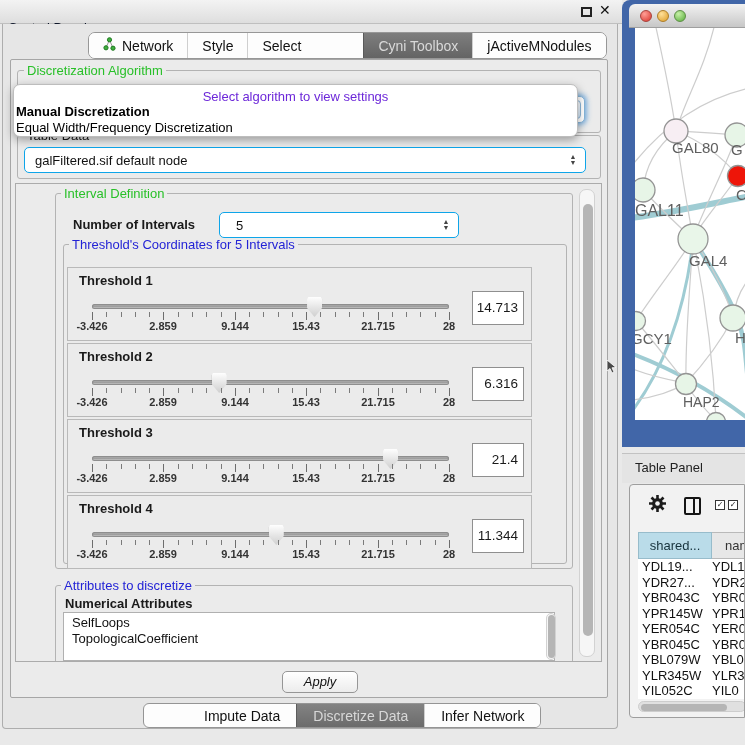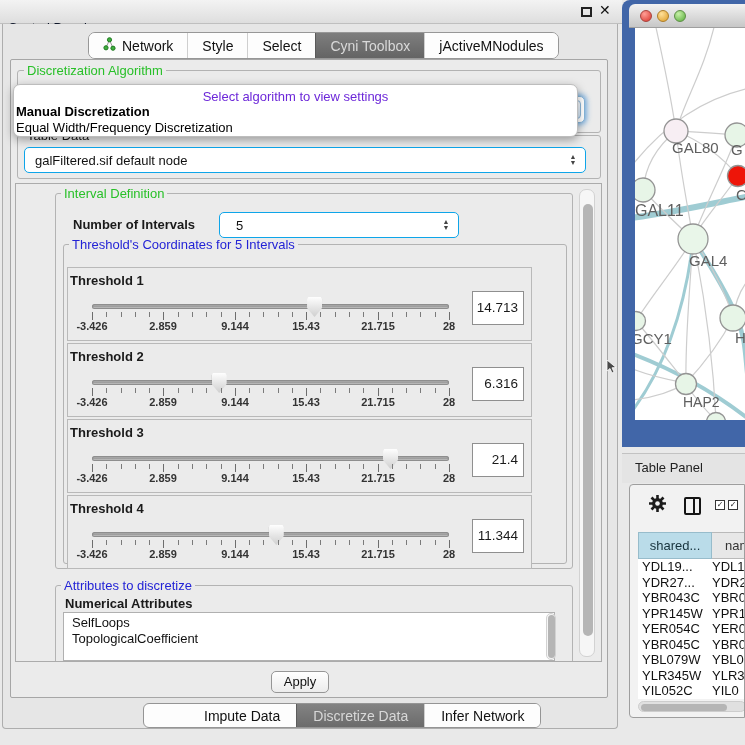--- a/index.html
+++ b/index.html
@@ -19,21 +19,21 @@
   .close-icon { left:599px; top:2px; font-size:14px; font-weight:bold; color:#111; }
   .cp-body { left:2px; top:24px; width:616px; height:705px; background:#e6e6e6;
     border:1px solid #adadad; border-top:none; border-radius:0 0 4px 4px; }
 
   
   .tabbar { left:88px; top:32px; height:27px; display:flex; background:#fdfdfd;
     border:1px solid #979797; border-radius:7px; overflow:hidden; }
   .tab { display:flex; align-items:center; justify-content:center; padding:0 14px;
     font-size:14px; color:#111; background:#fdfdfd; border-left:1px solid #cfcfcf; cursor:default; }
   .tab:first-child { border-left:none; }
-  .tab.selected { background:linear-gradient(#7e7e7e,#646464); color:#d9d9d9; border-left:1px solid #5a5a5a; }
+  .tab.selected { background:linear-gradient(#7e7e7e,#646464); color:#d9d9d9; border-left:1px solid #5a5a5a;margin-left:48px; }
   .tab .net-ico { margin-right:6px; }
 
   
   .group { border:1px solid #b3b3b3; border-radius:3px; background:#ebebeb; }
   .group-title { position:absolute; padding:0 3px; background:#ebebeb; font-size:13px; line-height:13px; }
   .gt-green { color:#29c029; }
   .gt-blue  { color:#2323d6; }
   .gt-black { color:#1a1a1a; }
 
   .inner-panel { left:10px; top:59px; width:598px; height:639px; background:#ebebeb;
@@ -57,21 +57,21 @@
   .popup { left:13px; top:84px; width:565px; height:53px; background:#ffffff;
     border:1px solid #bdbdbd; border-radius:7px; box-shadow:0 3px 10px rgba(0,0,0,.35); z-index:40; }
   .popup .hint { position:absolute; left:0; right:0; top:4px; text-align:center;
     color:#6d28d9; font-size:13px; }
   .popup .opt { position:absolute; left:2px; font-size:13px; color:#000; white-space:nowrap; }
   .popup .opt.b { font-weight:bold; top:19px; }
   .popup .opt.n { top:35px; }
 
   
   .thr-panel { left:66px; width:465px; height:74px; border:1px solid #b9b9b9; background:#ebebeb; }
-  .thr-title { position:absolute; left:2px; top:5px; font-weight:bold; font-size:13px; }
+  .thr-title { position:absolute; left:11px; top:5px; font-weight:bold; font-size:13px; }
   .track { position:absolute; left:24px; top:36px; width:357px; height:5px; border-radius:3px;
     background:linear-gradient(#bdbdbd,#999 45%,#d9d9d9); box-shadow:0 0 0 1px #8e8e8e inset; }
   .thumb { position:absolute; top:29px; width:15px; height:20px; margin-left:16px; 
     transform:translateX(-7px);
     background:linear-gradient(#fefefe,#cfcfcf);
     clip-path:polygon(8% 0,92% 0,100% 12%,100% 55%,50% 100%,0 55%,0 12%);
     filter:drop-shadow(0 0 1px #7d7d7d); }
   .ticks-minor { position:absolute; left:24px; top:44px; width:358px; height:5px;
     background:repeating-linear-gradient(to right,#7a7a7a 0 1px,transparent 1px 14.28px); }
   .ticks-major { position:absolute; left:24px; top:44px; width:358px; height:8px;
@@ -285,21 +285,21 @@
   <div class="abs bold" style="left:49px; top:412px;">Numerical Attributes</div>
   <div class="abs attr-list" style="left:47px; top:428px; width:492px; height:49px;">
     <div class="attr-item" style="padding-top:2px;">SelfLoops</div>
     <div class="attr-item">TopologicalCoefficient</div>
   </div>
   <div class="abs vsb-track" style="left:530px; top:429px; width:10px; height:47px;">
     <div class="sb-thumb abs" style="left:1px; top:1px; width:7px; height:43px;"></div>
   </div>
 </div>
 
-<div class="abs push-btn" style="left:271px; top:671px; width:58px; height:22px; line-height:20px;">Apply</div>
+<div class="abs push-btn" style="left:282px; top:671px; width:76px; height:22px; line-height:20px;font-style:italic;">Apply</div>
 
 <div class="abs btabbar">
   <div class="btab">Impute Data</div>
   <div class="btab selected">Discretize Data</div>
   <div class="btab">Infer Network</div>
 </div>
 
 <svg class="abs" style="left:606px; top:360px;" width="12" height="14" viewBox="0 0 12 14">
   <path d="M1 0 L1 11 L4 8.5 L6 13 L8 12 L6 7.8 L10 7.5 Z" fill="#4a4a4a" stroke="#fff" stroke-width="0.8"></path>
 </svg>

